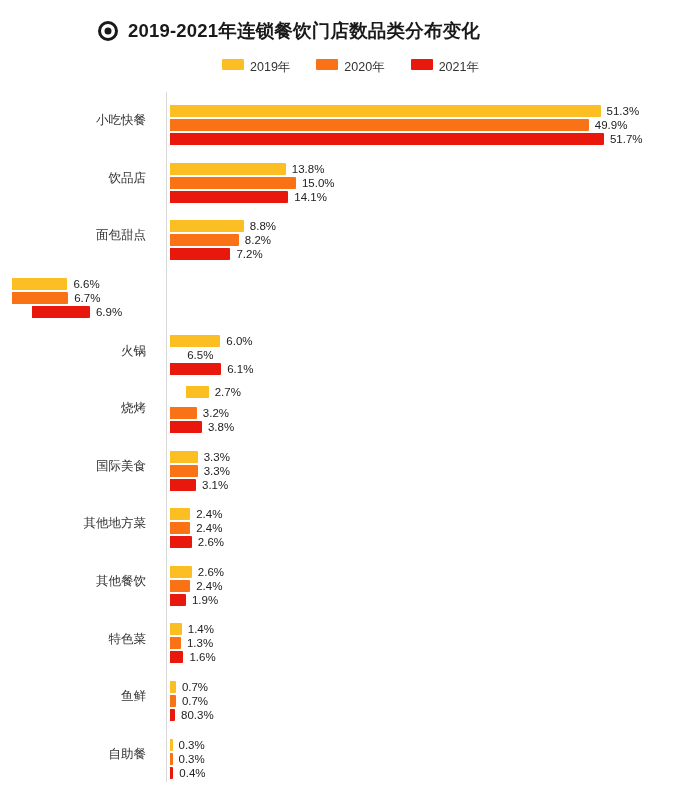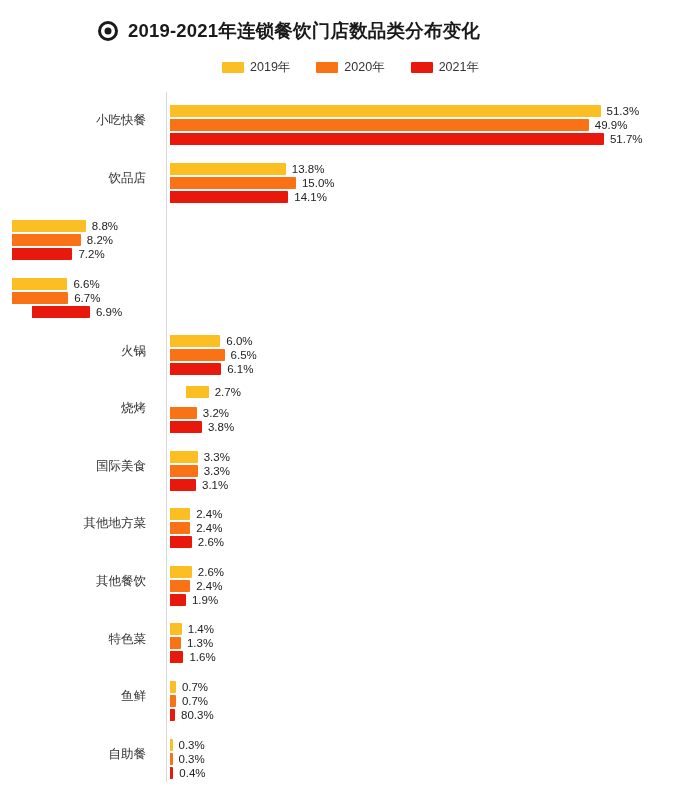--- a/index.html
+++ b/index.html
@@ -59,21 +59,20 @@
   .legend {
     display: flex;
     justify-content: center;
     align-items: center;
     gap: 26px;
     margin-top: 16px;
     padding-left: 10px;
   }
   .legend-item {
     display: flex;
-    align-items: center;
     font-size: 12.5px;
     color: #333;
   }
   .legend-swatch {
     width: 22px;
     height: 11px;
     margin-right: 6px;
     border-radius: 1px;
     flex: none;
   }
@@ -187,20 +186,21 @@
             <div class="bar" style="width: 125.893px; background: rgb(249, 115, 22);"></div>
             <span class="bar-value">15.0%</span>
           </div>
           <div class="bar-row" style="top: 41px;">
             <div class="bar" style="width: 118.339px; background: rgb(232, 24, 12);"></div>
             <span class="bar-value">14.1%</span>
           </div>
         </div>
       </div>
       <div class="cat-group">
+        <div class="cat-label">面包甜点</div>
         <div class="bars">
           <div class="bar-row" style="top: 13px;">
             <div class="bar" style="width: 73.8571px; background: rgb(251, 191, 36);"></div>
             <span class="bar-value">8.8%</span>
           </div>
           <div class="bar-row" style="top: 27px;">
             <div class="bar" style="width: 68.8214px; background: rgb(249, 115, 22);"></div>
             <span class="bar-value">8.2%</span>
           </div>
           <div class="bar-row" style="top: 41px;">
@@ -225,21 +225,21 @@
           </div>
         </div>
       </div>
       <div class="cat-group">
         <div class="cat-label">火锅</div>
         <div class="bars">
           <div class="bar-row" style="top: 13px;">
             <div class="bar" style="width: 50.3571px; background: rgb(251, 191, 36);"></div>
             <span class="bar-value">6.0%</span>
           </div>
-          <div class="bar-row" style="top: 27px;">
+          <div class="bar-row" style="top: 27px; flex-direction: column;">
             <div class="bar" style="width: 54.5536px; background: rgb(249, 115, 22);"></div>
             <span class="bar-value">6.5%</span>
           </div>
           <div class="bar-row" style="top: 41px;">
             <div class="bar" style="width: 51.1964px; background: rgb(232, 24, 12);"></div>
             <span class="bar-value">6.1%</span>
           </div>
         </div>
       </div>
       <div class="cat-group">

